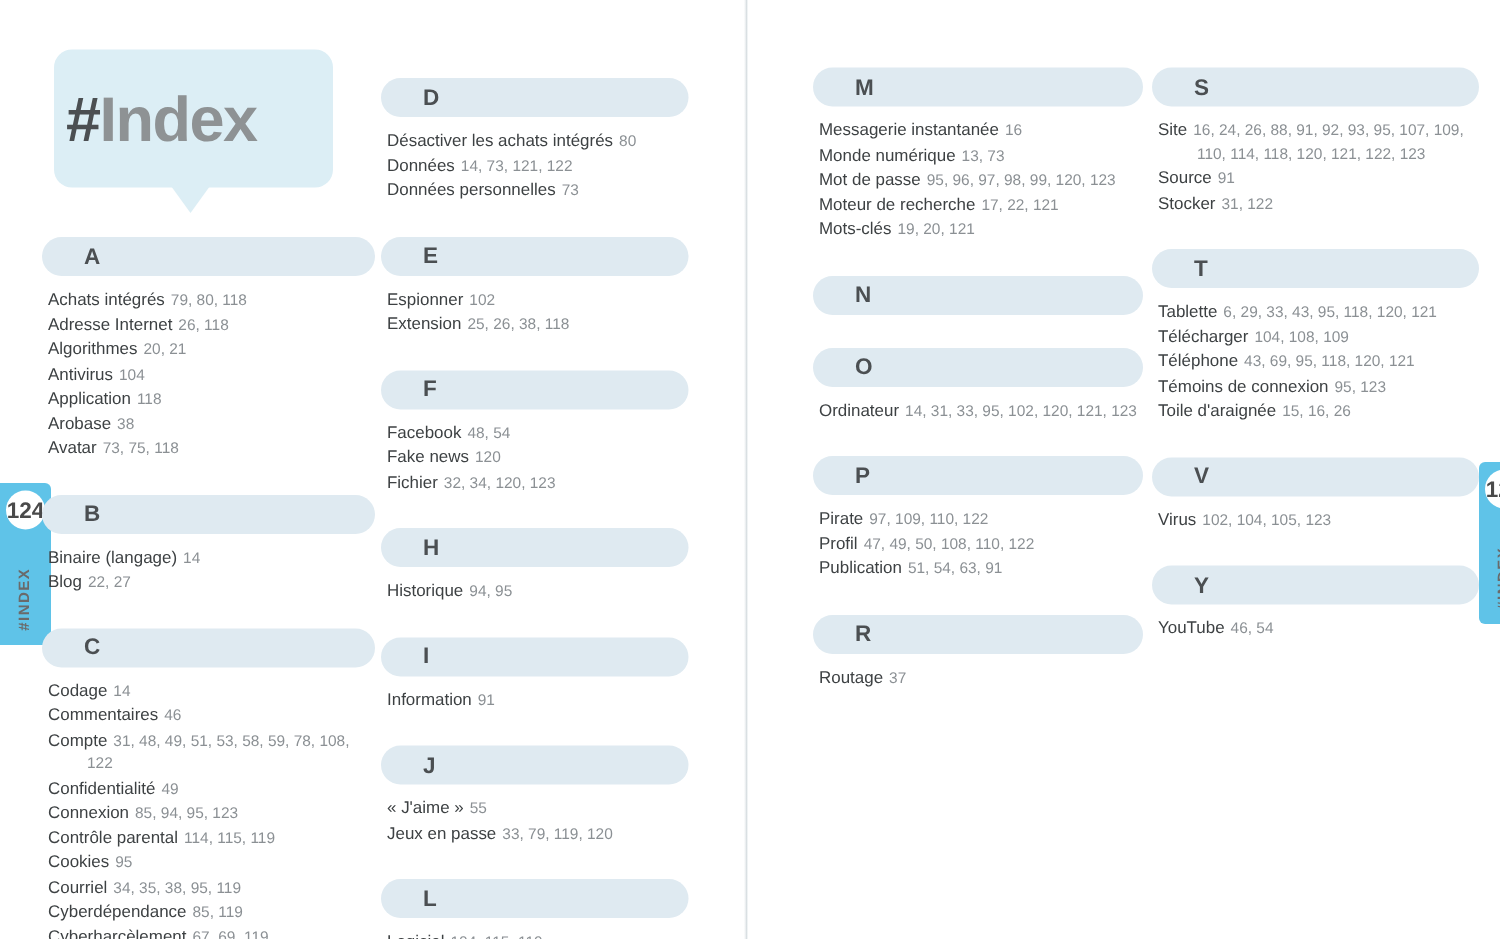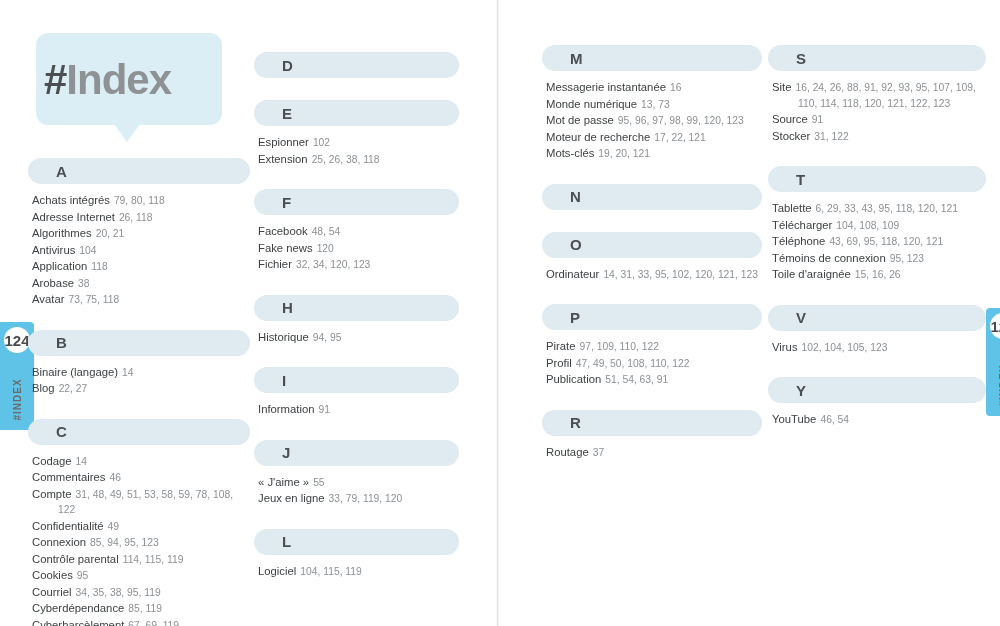--- a/index.html
+++ b/index.html
@@ -199,20 +199,25 @@
           <div class="entry"><span class="term">Cyberdépendance</span><span class="pages">85, 119</span></div>
           <div class="entry"><span class="term">Cyberharcèlement</span><span class="pages">67, 69, 119</span></div>
         </div>
       </div>
     </div>
   <div class="col col-b" id="col-b" style="top: 52px;">
       <div class="section">
         <div class="letter-pill">
           <span class="letter">D</span>
         </div>
+        <div class="entries">
+          <div class="entry"><span class="term">Désactiver les achats intégrés</span><span class="pages">80</span></div>
+          <div class="entry"><span class="term">Données</span><span class="pages">14, 73, 121, 122</span></div>
+          <div class="entry"><span class="term">Données personnelles</span><span class="pages">73</span></div>
+        </div>
       </div>
       <div class="section">
         <div class="letter-pill">
           <span class="letter">E</span>
         </div>
         <div class="entries">
           <div class="entry"><span class="term">Espionner</span><span class="pages">102</span></div>
           <div class="entry"><span class="term">Extension</span><span class="pages">25, 26, 38, 118</span></div>
         </div>
       </div>
@@ -241,21 +246,21 @@
         <div class="entries">
           <div class="entry"><span class="term">Information</span><span class="pages">91</span></div>
         </div>
       </div>
       <div class="section">
         <div class="letter-pill">
           <span class="letter">J</span>
         </div>
         <div class="entries">
           <div class="entry"><span class="term">« J'aime »</span><span class="pages">55</span></div>
-          <div class="entry"><span class="term">Jeux en ligne</span><span class="pages">33, 79, 119, 120</span></div>
+          <div class="entry"><span class="term">Jeux en passe</span><span class="pages">33, 79, 119, 120</span></div>
         </div>
       </div>
       <div class="section">
         <div class="letter-pill">
           <span class="letter">L</span>
         </div>
         <div class="entries">
           <div class="entry"><span class="term">Logiciel</span><span class="pages">104, 115, 119</span></div>
         </div>
       </div>

